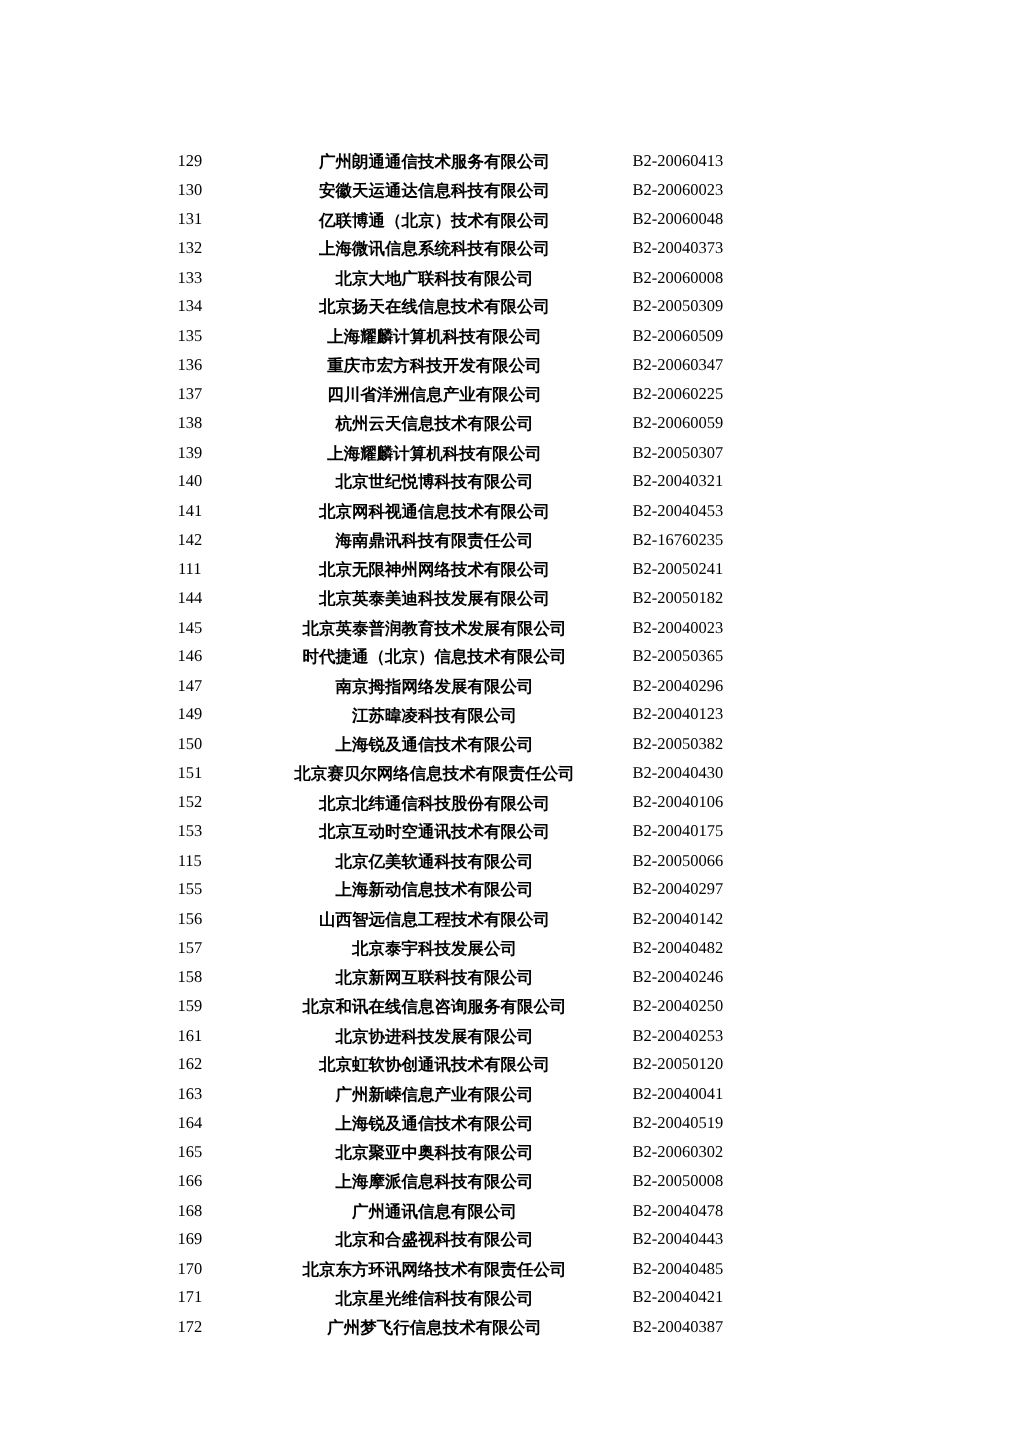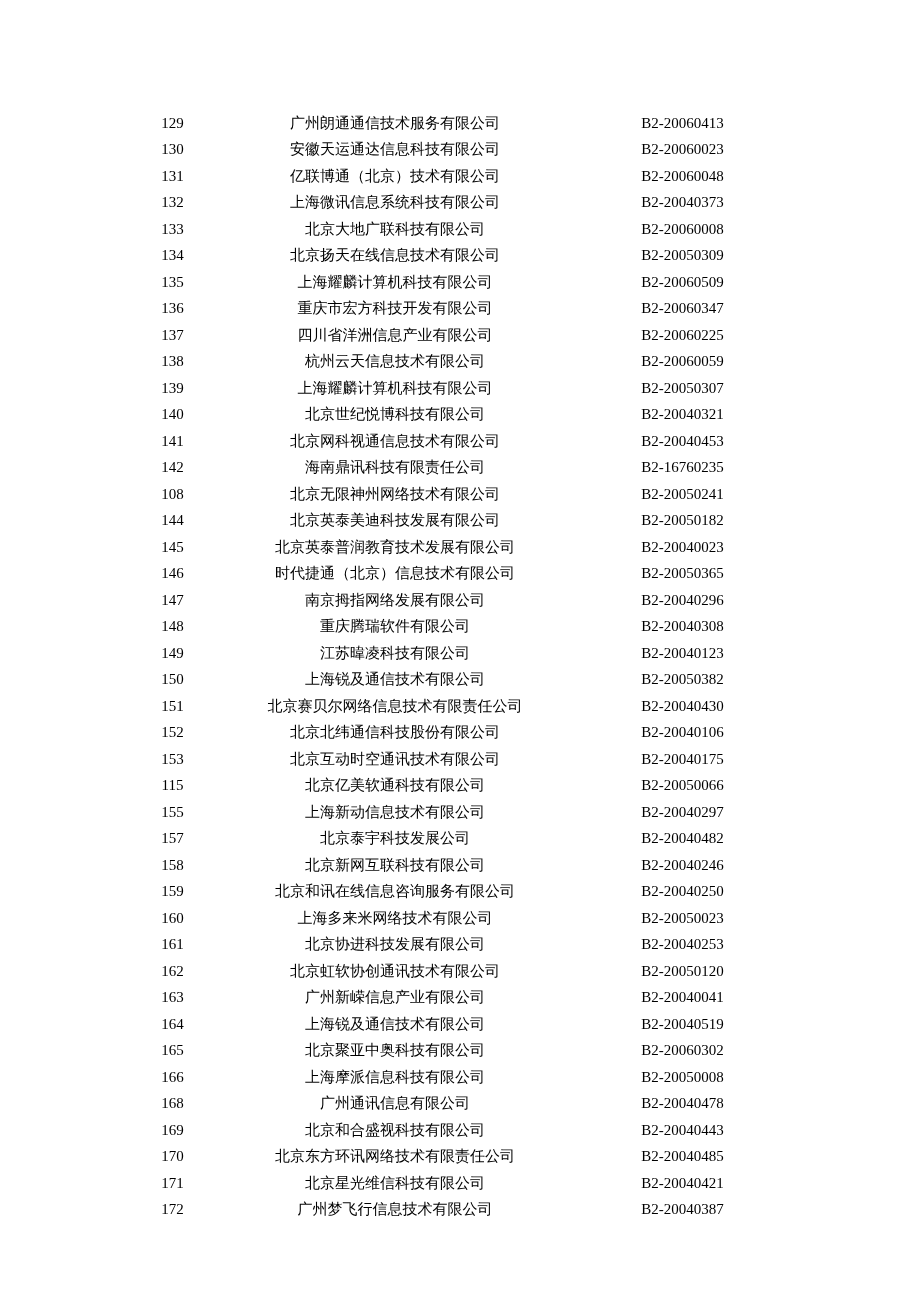--- a/index.html
+++ b/index.html
@@ -13,37 +13,38 @@
       font-size: 15px;
       color: #000000;
       width: 920px;
       height: 1302px;
       padding-top: 110px;
       padding-left: 130px;
       padding-right: 130px;
     }
     .table {
       width: 100%;
+      margin-top: 24px;
     }
     .row {
       display: flex;
       height: 26.5px;
       align-items: center;
     }
     .col-num {
       width: 85px;
       text-align: center;
     }
     .col-name {
       width: 360px;
       text-align: center;
+      font-weight: bold;
     }
     .col-code {
       width: 215px;
-      text-align: center;
     }
   </style>
 </head>
 <body>
 
 <div class="table" id="table-container">
     <div class="row">
       <div class="col-num">129</div>
       <div class="col-name">广州朗通通信技术服务有限公司</div>
       <div class="col-code">B2-20060413</div>
@@ -107,21 +108,21 @@
       <div class="col-num">141</div>
       <div class="col-name">北京网科视通信息技术有限公司</div>
       <div class="col-code">B2-20040453</div>
     </div>
     <div class="row">
       <div class="col-num">142</div>
       <div class="col-name">海南鼎讯科技有限责任公司</div>
       <div class="col-code">B2-16760235</div>
     </div>
     <div class="row">
-      <div class="col-num">108</div>
+      <div class="col-num">111</div>
       <div class="col-name">北京无限神州网络技术有限公司</div>
       <div class="col-code">B2-20050241</div>
     </div>
     <div class="row">
       <div class="col-num">144</div>
       <div class="col-name">北京英泰美迪科技发展有限公司</div>
       <div class="col-code">B2-20050182</div>
     </div>
     <div class="row">
       <div class="col-num">145</div>
@@ -132,25 +133,20 @@
       <div class="col-num">146</div>
       <div class="col-name">时代捷通（北京）信息技术有限公司</div>
       <div class="col-code">B2-20050365</div>
     </div>
     <div class="row">
       <div class="col-num">147</div>
       <div class="col-name">南京拇指网络发展有限公司</div>
       <div class="col-code">B2-20040296</div>
     </div>
     <div class="row">
-      <div class="col-num">148</div>
-      <div class="col-name">重庆腾瑞软件有限公司</div>
-      <div class="col-code">B2-20040308</div>
-    </div>
-    <div class="row">
       <div class="col-num">149</div>
       <div class="col-name">江苏暐凌科技有限公司</div>
       <div class="col-code">B2-20040123</div>
     </div>
     <div class="row">
       <div class="col-num">150</div>
       <div class="col-name">上海锐及通信技术有限公司</div>
       <div class="col-code">B2-20050382</div>
     </div>
     <div class="row">
@@ -172,40 +168,40 @@
       <div class="col-num">115</div>
       <div class="col-name">北京亿美软通科技有限公司</div>
       <div class="col-code">B2-20050066</div>
     </div>
     <div class="row">
       <div class="col-num">155</div>
       <div class="col-name">上海新动信息技术有限公司</div>
       <div class="col-code">B2-20040297</div>
     </div>
     <div class="row">
+      <div class="col-num">156</div>
+      <div class="col-name">山西智远信息工程技术有限公司</div>
+      <div class="col-code">B2-20040142</div>
+    </div>
+    <div class="row">
       <div class="col-num">157</div>
       <div class="col-name">北京泰宇科技发展公司</div>
       <div class="col-code">B2-20040482</div>
     </div>
     <div class="row">
       <div class="col-num">158</div>
       <div class="col-name">北京新网互联科技有限公司</div>
       <div class="col-code">B2-20040246</div>
     </div>
     <div class="row">
       <div class="col-num">159</div>
       <div class="col-name">北京和讯在线信息咨询服务有限公司</div>
       <div class="col-code">B2-20040250</div>
     </div>
     <div class="row">
-      <div class="col-num">160</div>
-      <div class="col-name">上海多来米网络技术有限公司</div>
-      <div class="col-code">B2-20050023</div>
-    </div>
-    <div class="row">
       <div class="col-num">161</div>
       <div class="col-name">北京协进科技发展有限公司</div>
       <div class="col-code">B2-20040253</div>
     </div>
     <div class="row">
       <div class="col-num">162</div>
       <div class="col-name">北京虹软协创通讯技术有限公司</div>
       <div class="col-code">B2-20050120</div>
     </div>
     <div class="row">

